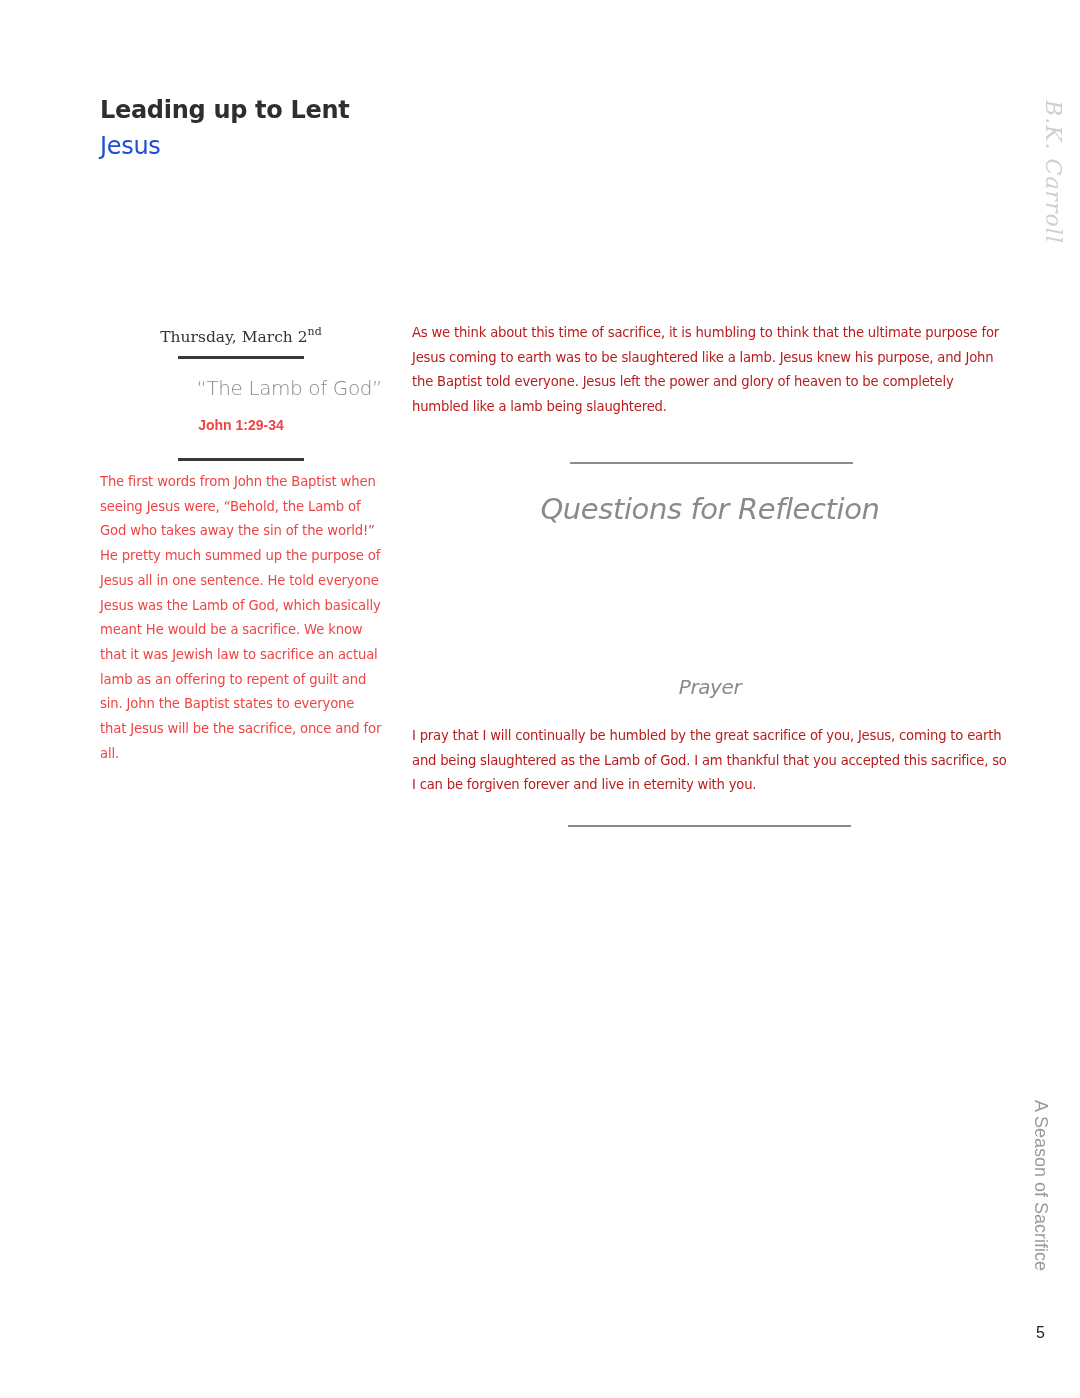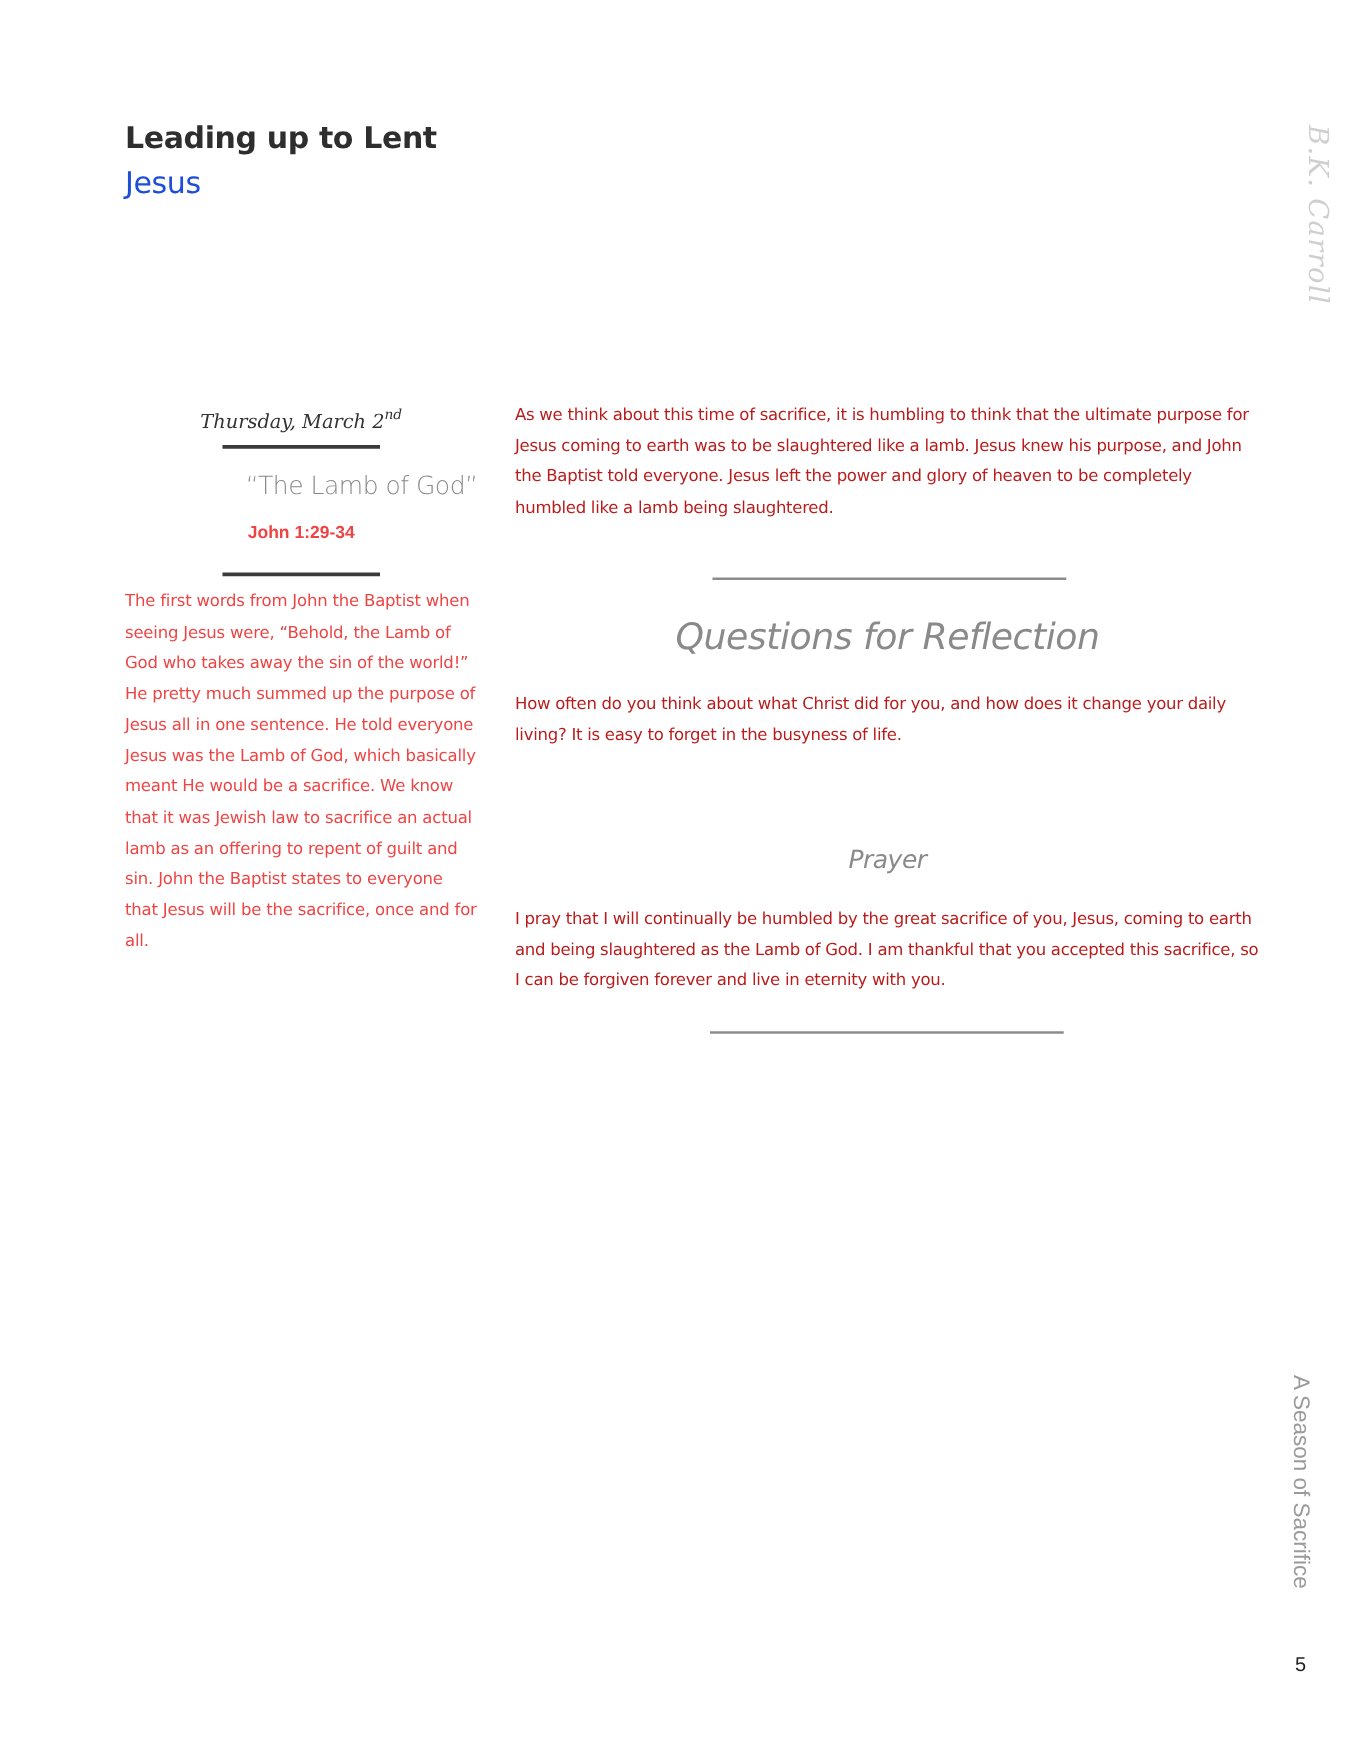--- a/index.html
+++ b/index.html
@@ -85,21 +85,20 @@
       width: 282px;
     }
     .date-line {
       text-align: center;
       font-family: "DejaVu Serif", serif;
       font-size: 15.5px;
       color: #333;
       margin: 0 0 0 0;
       line-height: 22px;
       padding-left: 0px;
-      font-style: italic;
     }
     .date-line sup {
       font-size: 11px;
       vertical-align: 7px;
       line-height: 0;
     }
     .rule-dark {
       width: 126px;
       height: 3px;
       background: #3a3a3a;
@@ -215,21 +214,20 @@
 
 <div class="right-col">
   <p class="para">As we think about this time of sacrifice, it is humbling to think that the ultimate purpose for Jesus coming to earth was to be slaughtered like a lamb. Jesus knew his purpose, and John the Baptist told everyone. Jesus left the power and glory of heaven to be completely humbled like a lamb being slaughtered.</p>
 </div>
 
 <div class="rule-grey" style="left:570px; top:462px; width:283px;"></div>
 
 <h3 class="section-heading reflection-heading">Questions for Reflection</h3>
 
 <div class="questions-block">
-  <p class="para">How often do you think about what Christ did for you, and how does it change your daily living?  It is easy to forget in the busyness of life.</p>
 </div>
 
 <h3 class="section-heading prayer-heading">Prayer</h3>
 
 <div class="prayer-block">
   <p class="para">I pray that I will continually be humbled by the great sacrifice of you, Jesus, coming to earth and being slaughtered as the Lamb of God. I am thankful that you accepted this sacrifice, so I can be forgiven forever and live in eternity with you.</p>
 </div>
 
 <div class="rule-grey" style="left:568px; top:825px; width:283px;"></div>
 

